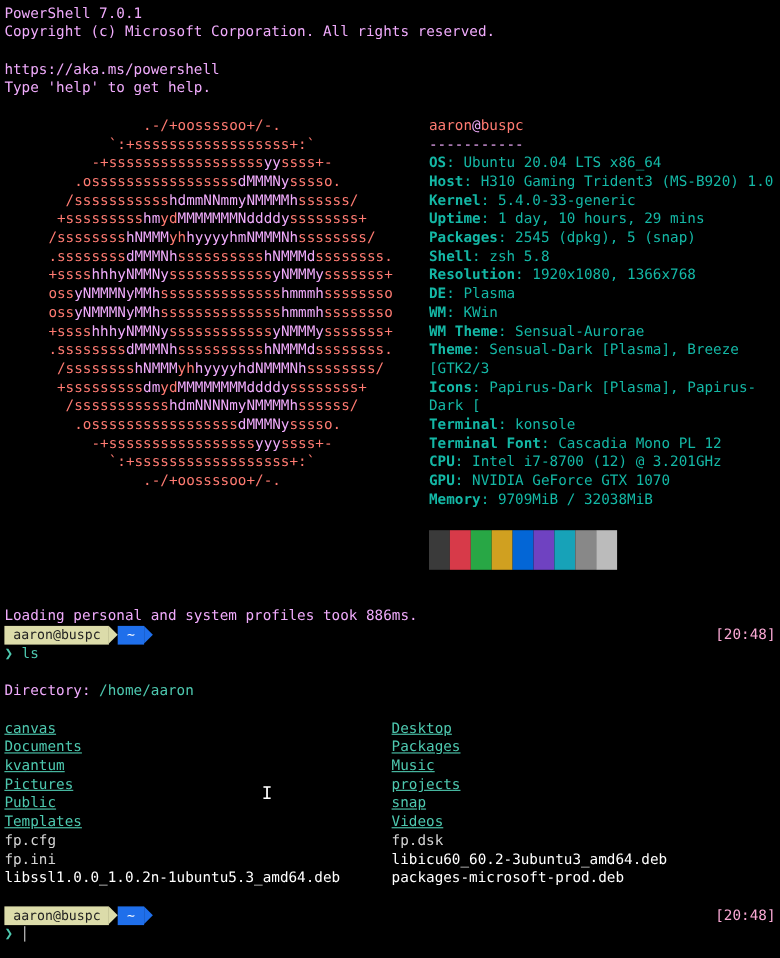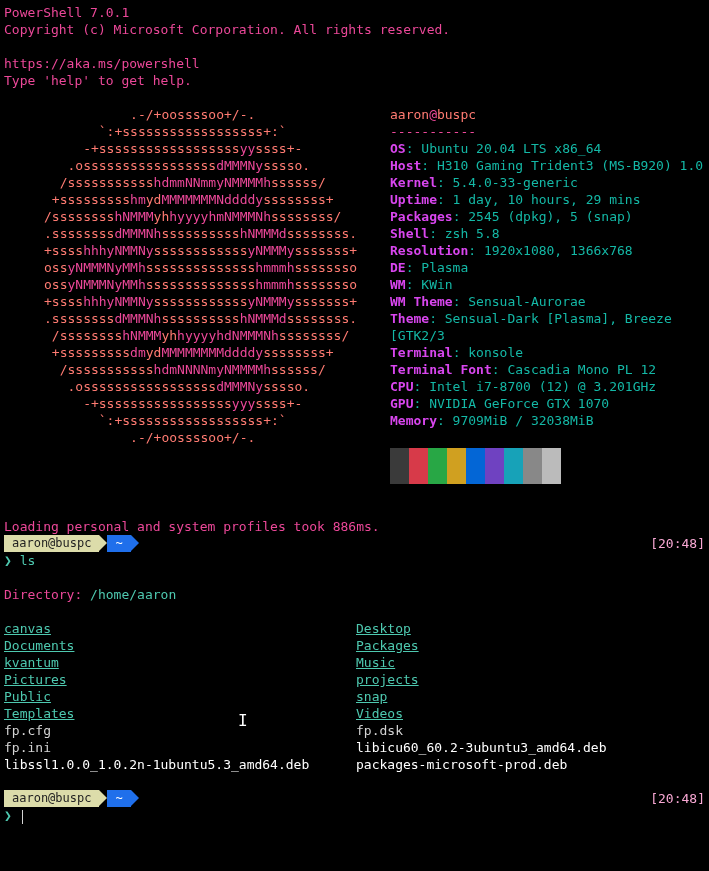--- a/index.html
+++ b/index.html
@@ -9,30 +9,30 @@
     font-family: "Cascadia Mono PL", "Consolas", monospace;
     font-size: 13px;
     line-height: 17px;
     padding: 4px;
     width: 709px;
     height: 871px;
     overflow: hidden;
   }
   .accent { color: #ff7b72; }
   .teal { color: #4ec9b0; }
-  .white { color: #ec4899; }
+  .white { color: #f0abfc; }
   .dir { color: #4ec9b0; text-decoration: underline; }
   .file { color: #d4d4d4; }
   .deb { color: #ffffff; }
   pre { font-family: inherit; white-space: pre; }
   .logo { white-space: pre; }
   .row { display: flex; }
   .left { width: 346px; flex-shrink: 0; margin-left: 40px; }
   .right { flex: 1; }
-  .info-key { color: #d946ef; font-weight: bold; }
+  .info-key { color: #14b8a6; font-weight: bold; }
   .info-val { color: #14b8a6; }
   .prompt-line { display: flex; justify-content: space-between; align-items: center; }
   .prompt-left { display: flex; align-items: center; gap: 0; }
   .badge {
     display: inline-flex;
     align-items: center;
     padding: 0 8px;
     height: 17px;
     font-size: 12px;
     position: relative;
@@ -115,20 +115,21 @@
         <div><span class="info-key">Host</span><span class="info-val">: H310 Gaming Trident3 (MS-B920) 1.0</span></div>
         <div><span class="info-key">Kernel</span><span class="info-val">: 5.4.0-33-generic</span></div>
         <div><span class="info-key">Uptime</span><span class="info-val">: 1 day, 10 hours, 29 mins</span></div>
         <div><span class="info-key">Packages</span><span class="info-val">: 2545 (dpkg), 5 (snap)</span></div>
         <div><span class="info-key">Shell</span><span class="info-val">: zsh 5.8</span></div>
         <div><span class="info-key">Resolution</span><span class="info-val">: 1920x1080, 1366x768</span></div>
         <div><span class="info-key">DE</span><span class="info-val">: Plasma</span></div>
         <div><span class="info-key">WM</span><span class="info-val">: KWin</span></div>
         <div><span class="info-key">WM Theme</span><span class="info-val">: Sensual-Aurorae</span></div>
         <div><span class="info-key">Theme</span><span class="info-val">: Sensual-Dark [Plasma], Breeze [GTK2/3</span></div>
+        <div><span class="info-key">Icons</span><span class="info-val">: Papirus-Dark [Plasma], Papirus-Dark [</span></div>
         <div><span class="info-key">Terminal</span><span class="info-val">: konsole</span></div>
         <div><span class="info-key">Terminal Font</span><span class="info-val">: Cascadia Mono PL 12</span></div>
         <div><span class="info-key">CPU</span><span class="info-val">: Intel i7-8700 (12) @ 3.201GHz</span></div>
         <div><span class="info-key">GPU</span><span class="info-val">: NVIDIA GeForce GTX 1070</span></div>
         <div><span class="info-key">Memory</span><span class="info-val">: 9709MiB / 32038MiB</span></div>
       </div>
     <div style="height:17px"></div>
     <div class="palette" id="palette">
         <div class="swatch" style="background: rgb(58, 58, 58);"></div>
         <div class="swatch" style="background: rgb(215, 58, 73);"></div>

